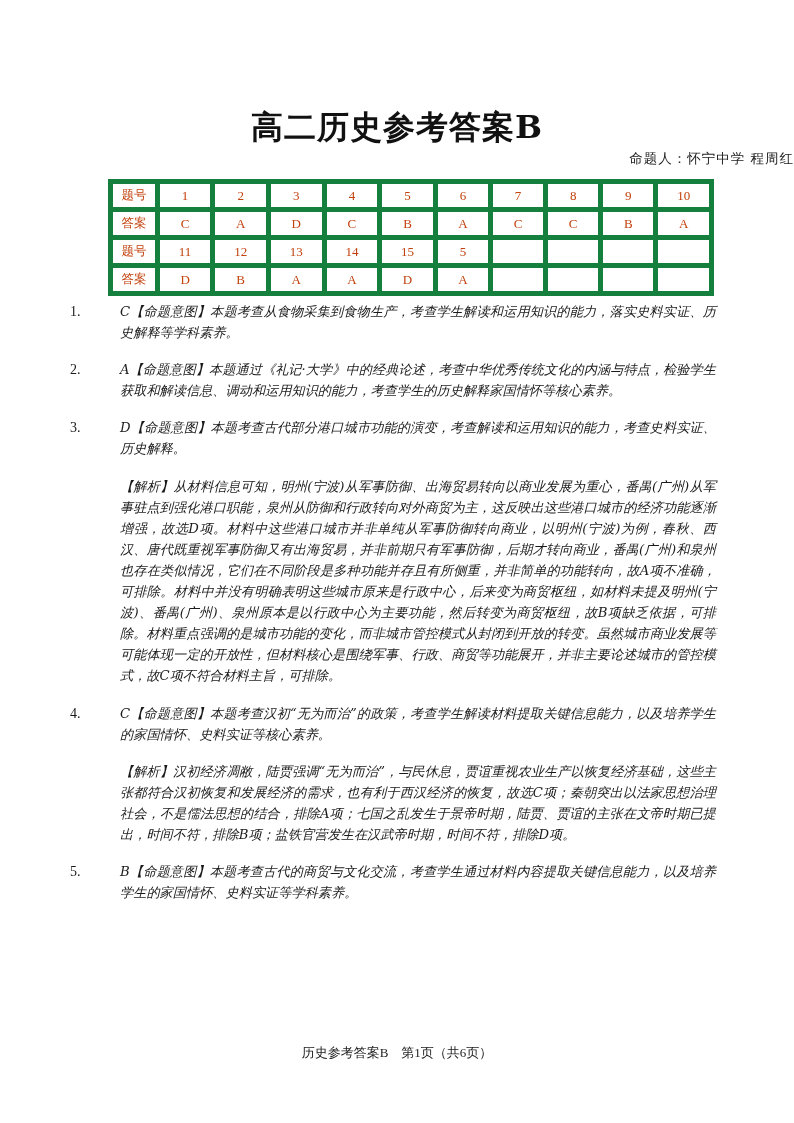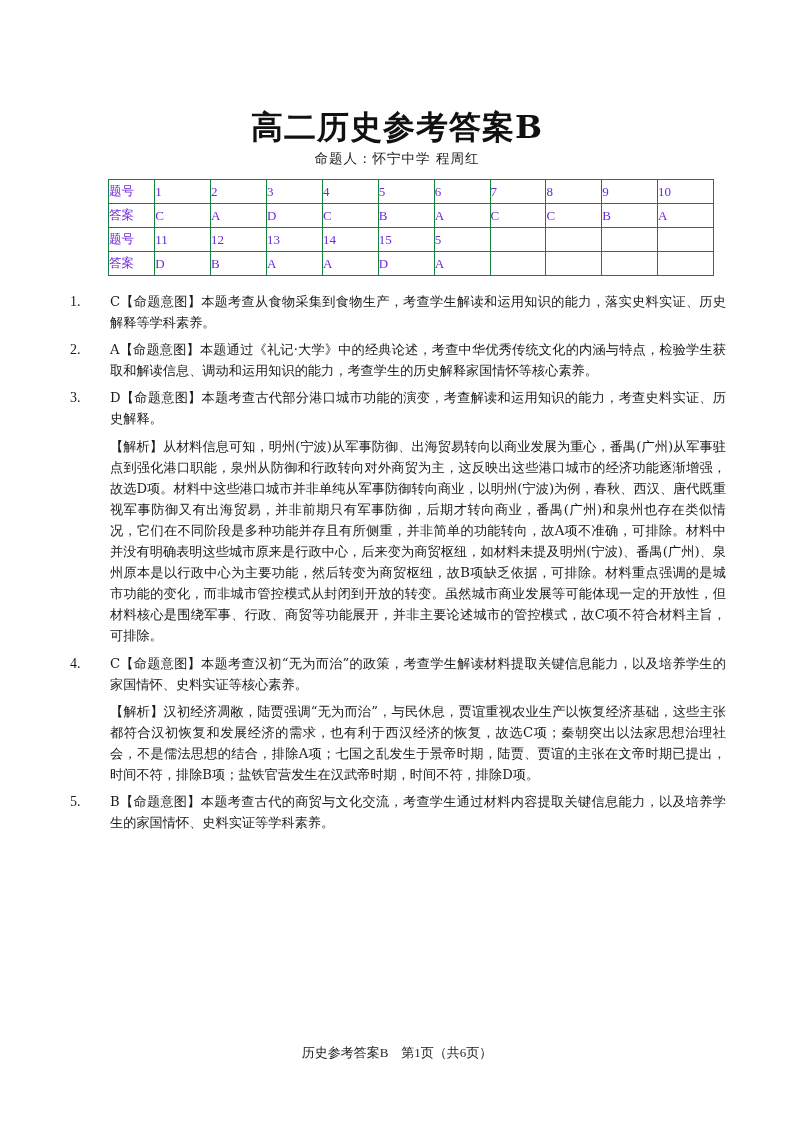--- a/index.html
+++ b/index.html
@@ -24,40 +24,41 @@
     font-size: 32px;
     font-weight: bold;
     letter-spacing: 1px;
     color: #111;
   }
   .author {
     position: absolute;
     top: 150px;
     left: 0;
     width: 794px;
-    text-align: center;
+    text-align: right;
     font-size: 13.5px;
     letter-spacing: 1px;
     color: #222;
   }
   table.answers {
     position: absolute;
     top: 179px;
     left: 108px;
     width: 606px;
     border-collapse: collapse;
     font-size: 13px;
     font-family: "Liberation Serif", "DejaVu Serif", serif;
   }
   table.answers td {
-    border: 1px solid #15803d;
+    border: 5px solid #15803d;
     height: 23px;
     padding: 0;
+    text-align: center;
     width: 56px;
-    color: #6d28d9;
+    color: #c2410c;
   }
   table.answers td.hdr {
     width: 46px;
     font-family: "DejaVu Serif", serif;
     font-size: 12.5px;
   }
   .items {
     position: absolute;
     top: 285px;
     left: 0;
@@ -72,22 +73,23 @@
     text-align: justify;
   }
   .item .num {
     position: absolute;
     left: 70px;
     top: 0;
     font-family: "Liberation Serif", serif;
     font-size: 14px;
   }
   .item p {
-    margin: 6px;
+    margin: 16px;
     text-align: justify;
+    font-style: italic;
   }
   .footer {
     position: absolute;
     top: 1044px;
     left: 0;
     width: 794px;
     text-align: center;
     font-size: 13px;
     color: #222;
     font-family: Liberation Serif, serif;

